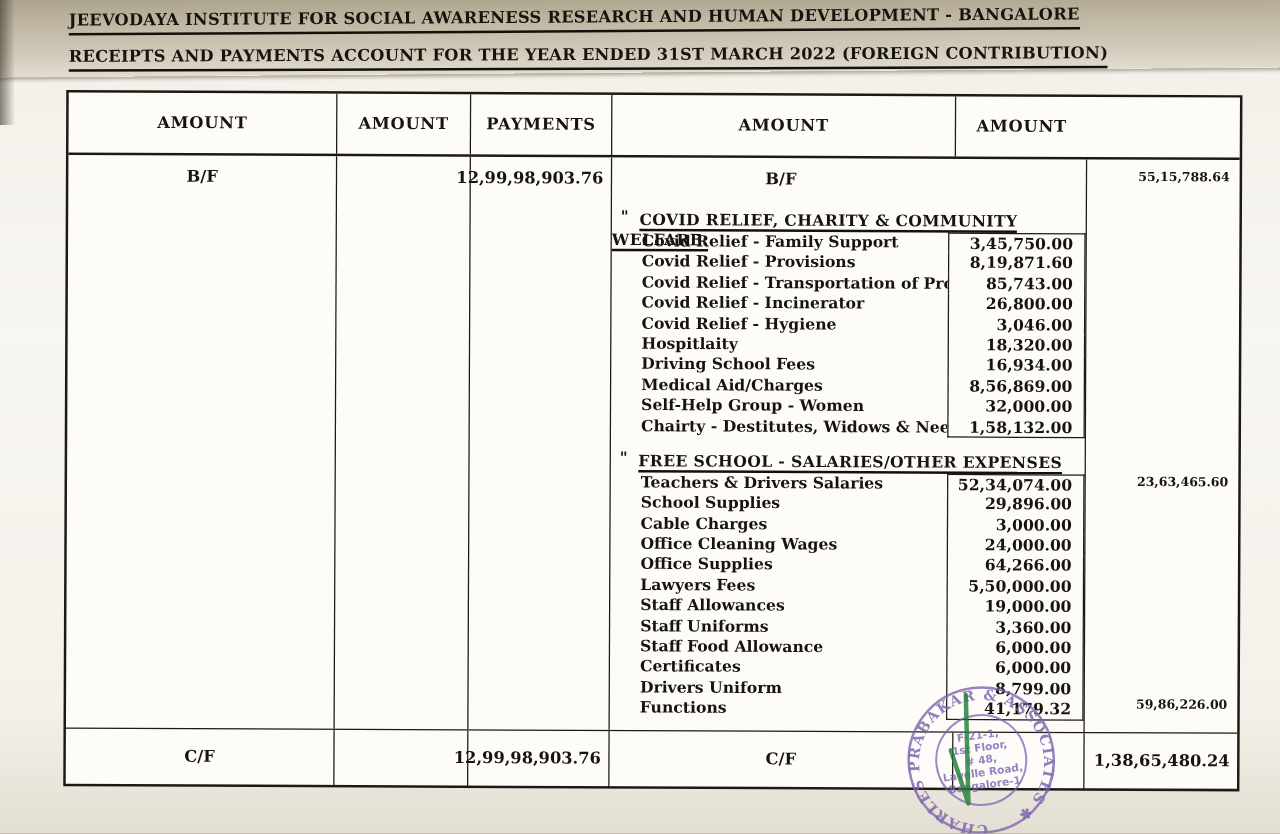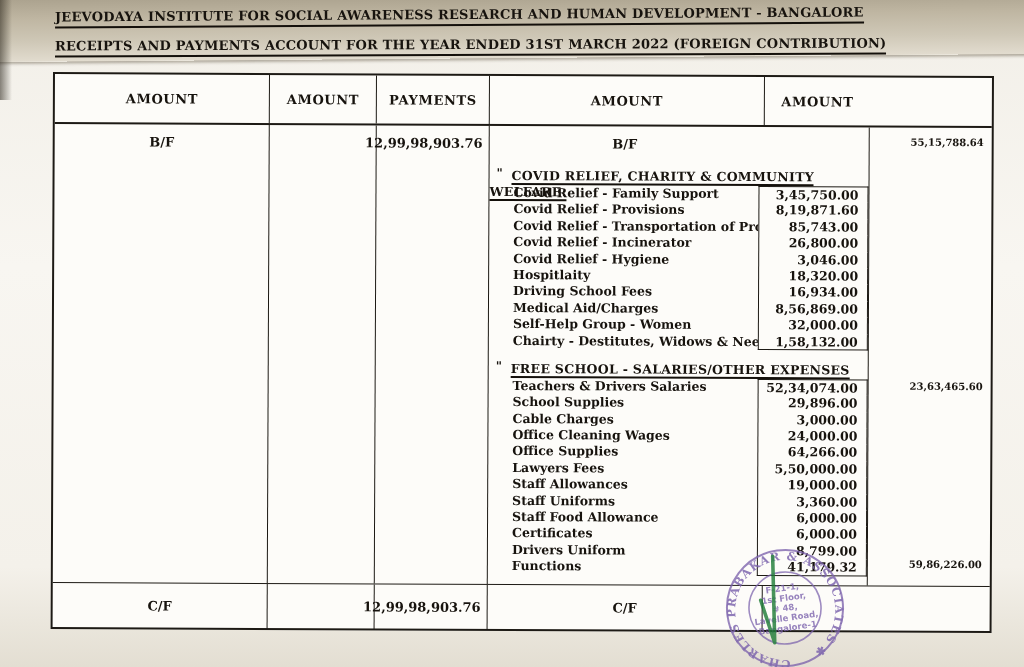--- a/index.html
+++ b/index.html
@@ -212,20 +212,21 @@
         <div class="tot tot-s2">59,86,226.00</div>
       </div>
     </div>
 
     <div class="frow">
       <div class="cell fcell-label">C/F</div>
       <div class="cell"></div>
       <div class="cell fcell-amt">12,99,98,903.76</div>
       <div class="cell fcell-label">C/F</div>
       <div class="cell"></div>
+      <div class="cell fcell-amt">1,38,65,480.24</div>
     </div>
   </div>
 
   <svg class="stamp" viewBox="0 0 134 126">
     <defs>
       <path id="ringPath" d="M 67 115 A 50 50 0 1 1 67.05 115"></path>
     </defs>
     <g>
       <circle cx="67" cy="63" r="58" fill="none" stroke="#7c63ad" stroke-width="2" opacity="0.85"></circle>
       <circle cx="67" cy="63" r="36" fill="none" stroke="#7c63ad" stroke-width="1.6" opacity="0.8"></circle>

